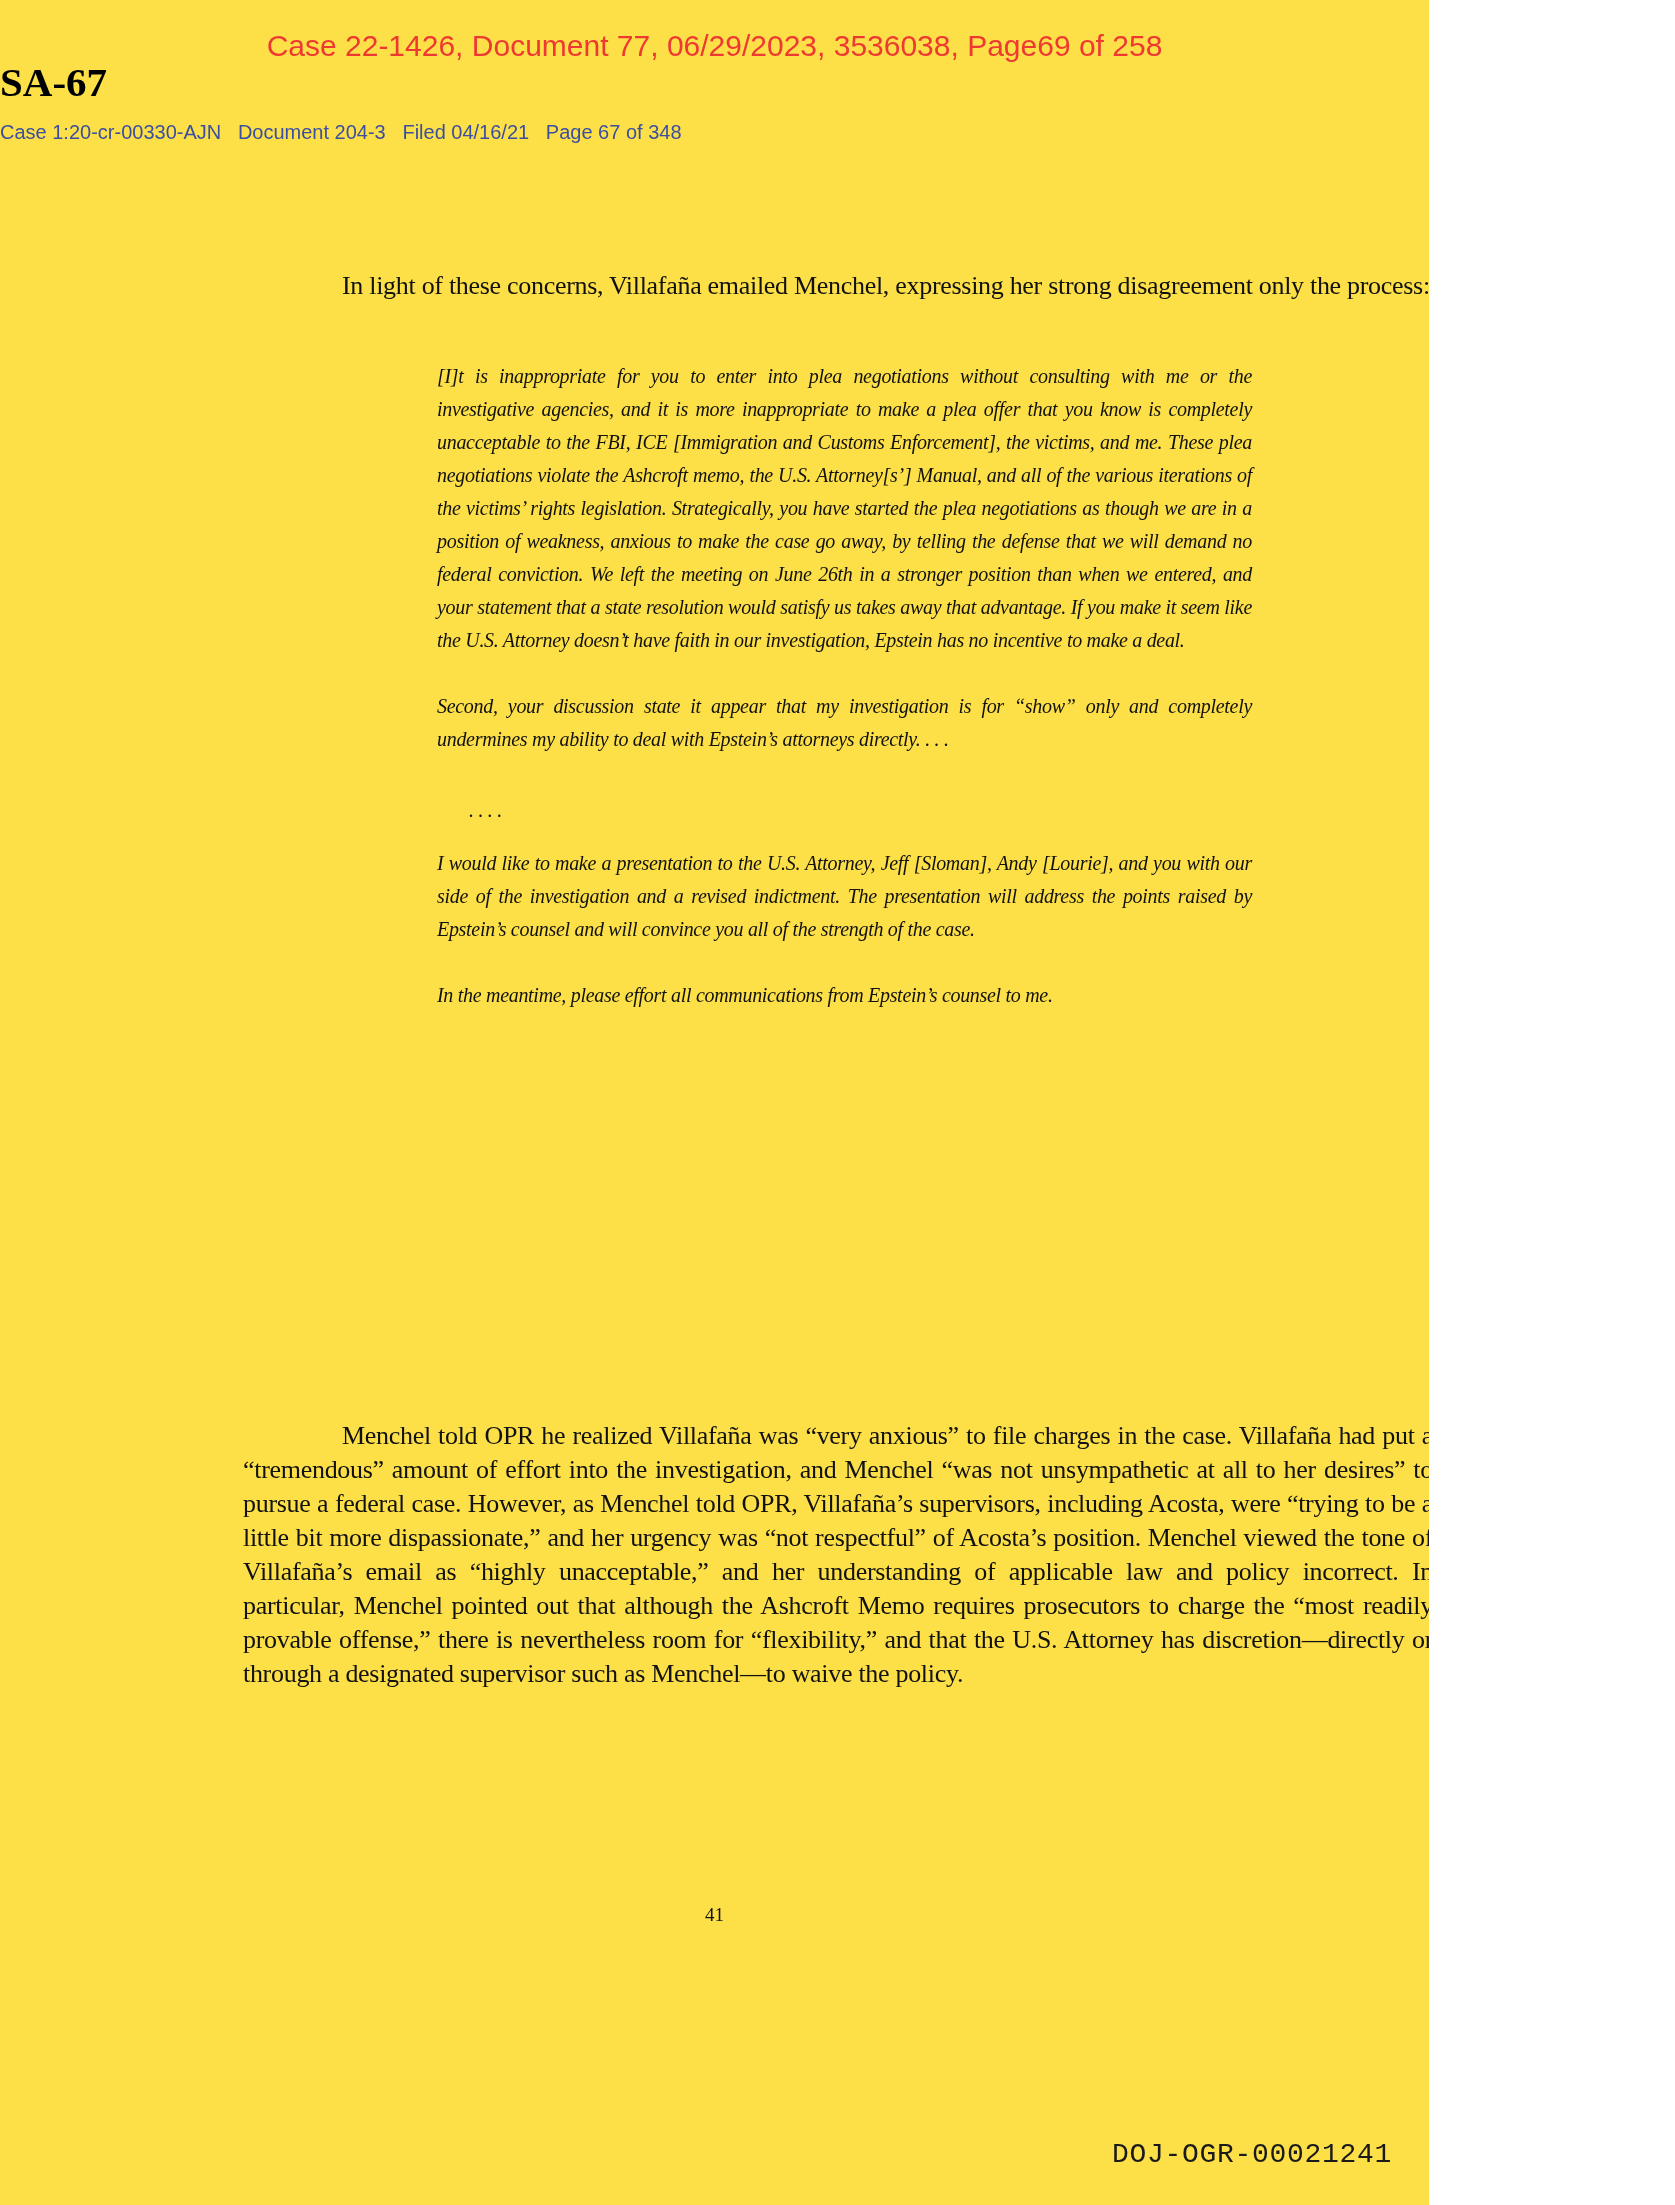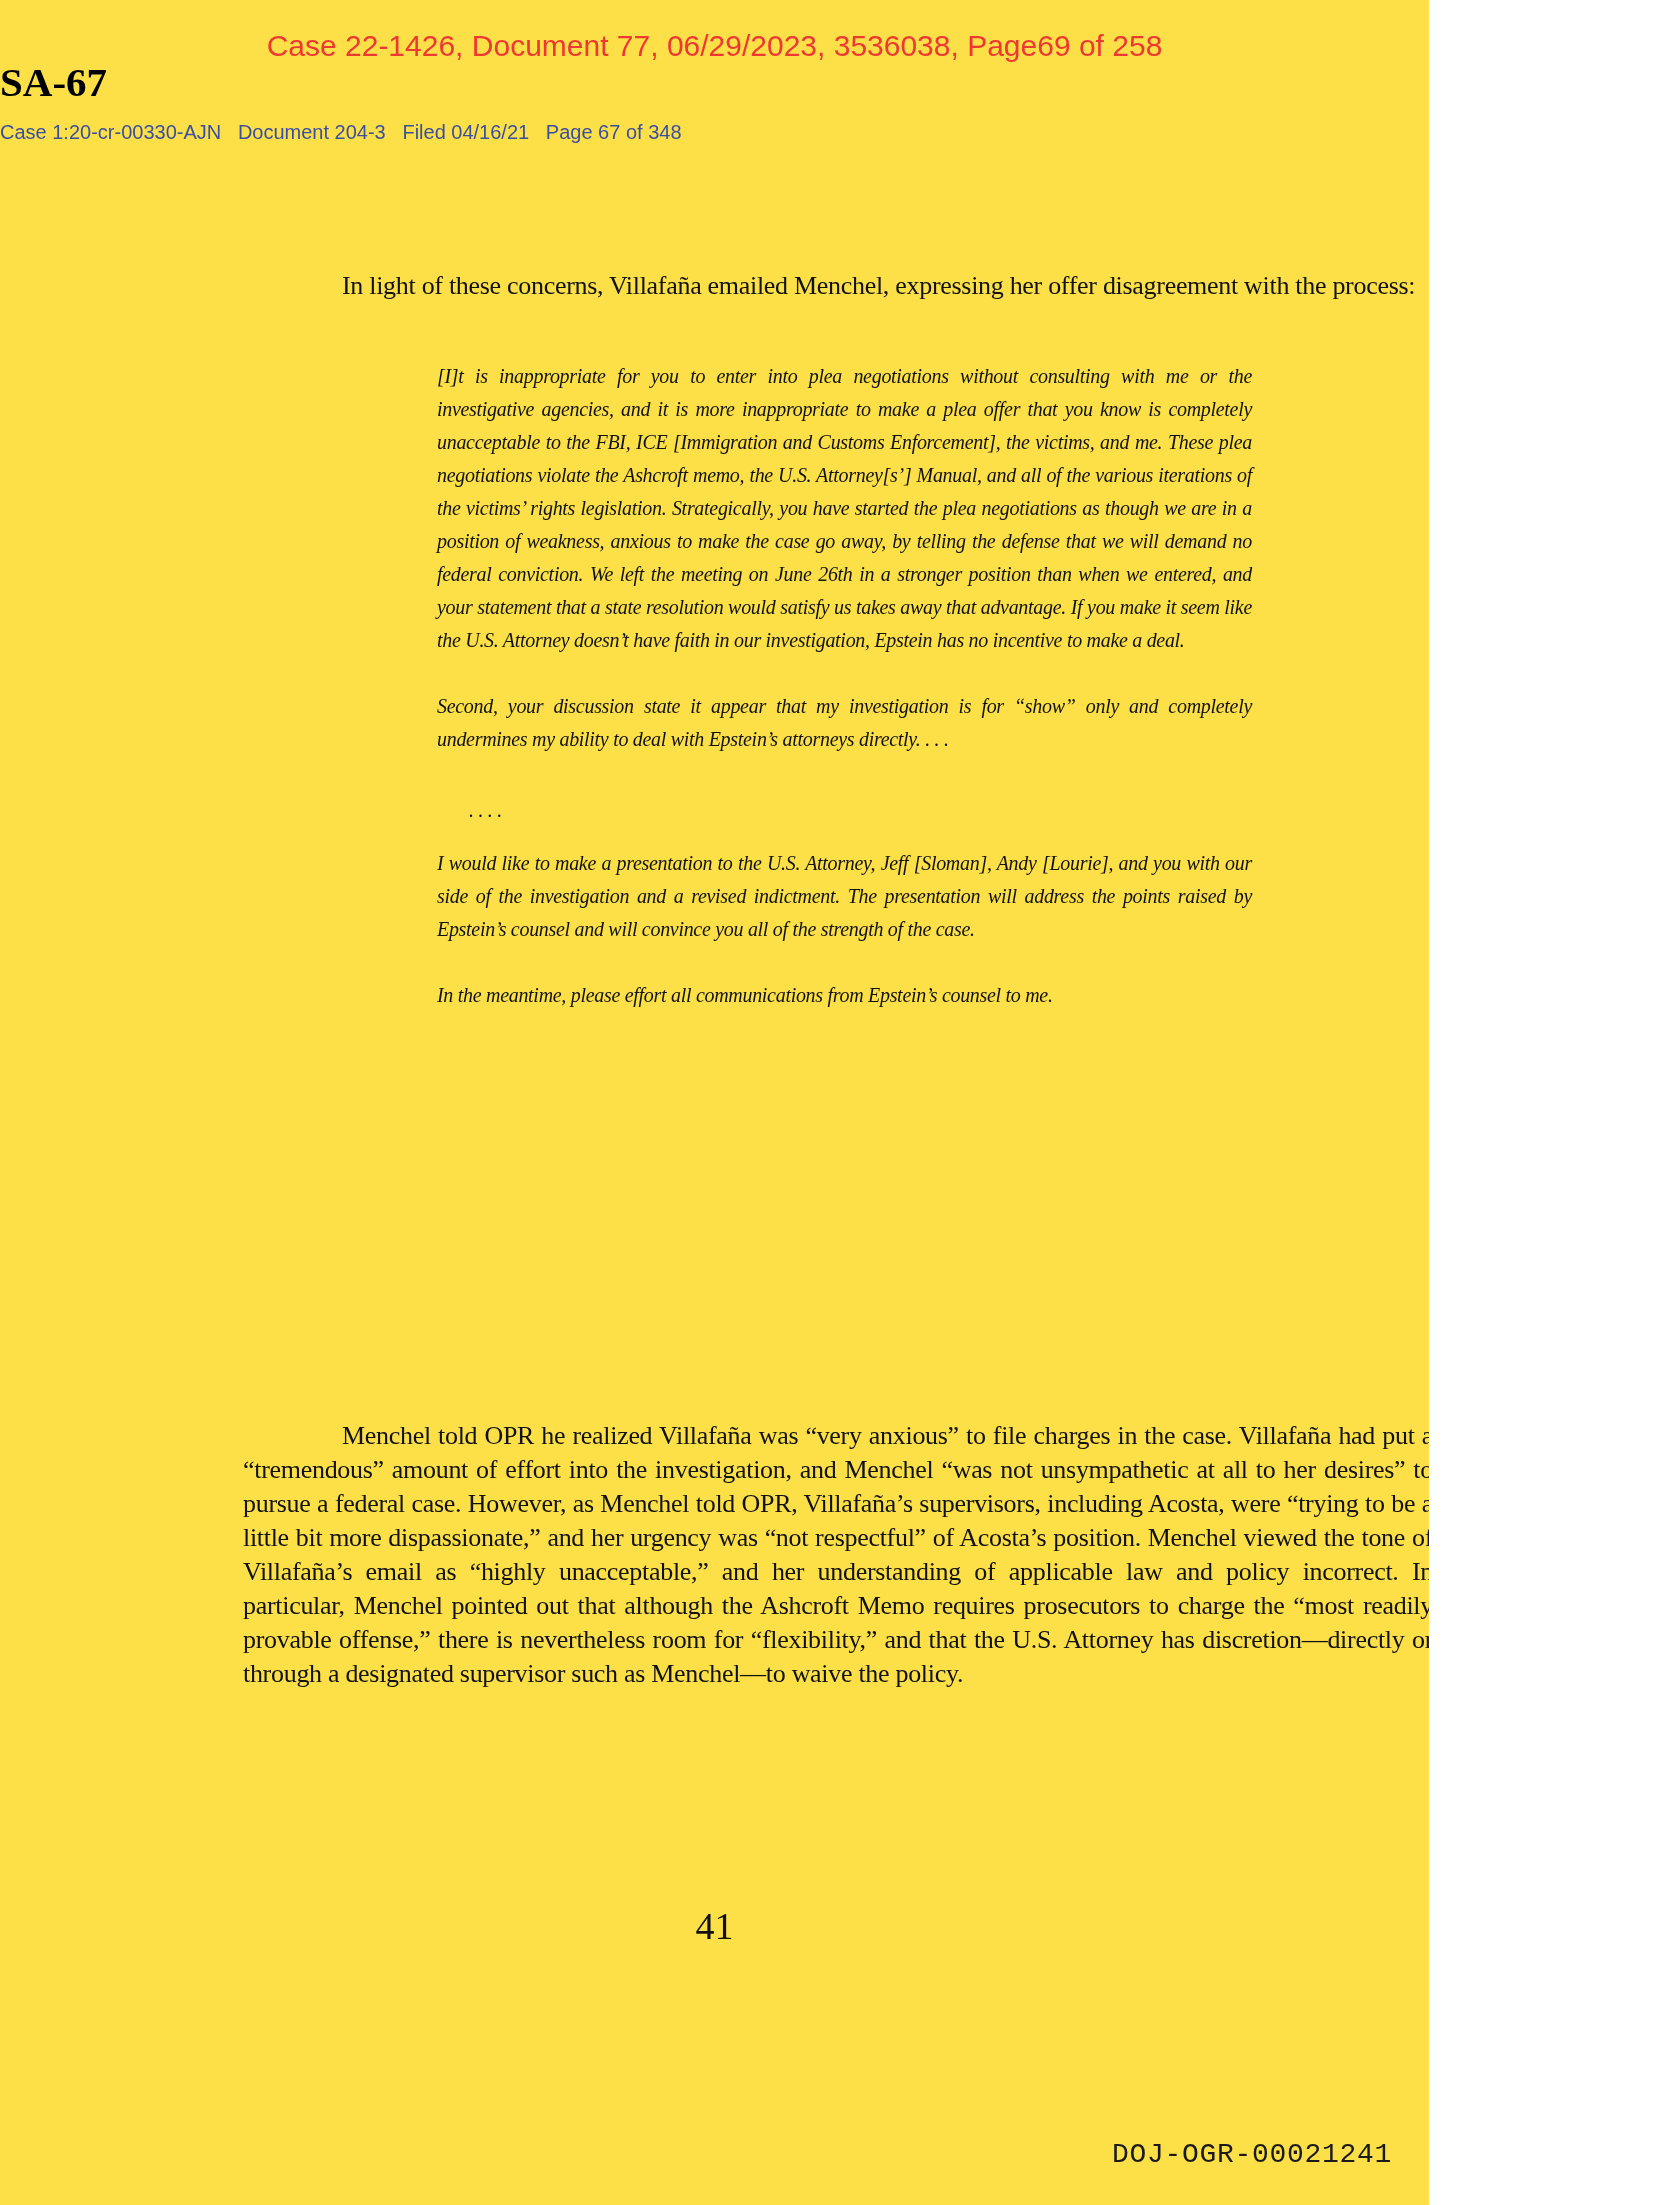--- a/index.html
+++ b/index.html
@@ -39,40 +39,40 @@
   .closing-para { top:1419px; text-indent:99px; }
   .quote-block {
     position:absolute; top:360px; left:437px; width:815px;
     font-size:20px; line-height:33px;
     text-align:justify; letter-spacing:-0.3px;font-style:italic;
   }
   .quote-block p { margin:0 0 33px 0; }
   .quote-block p.dots-line { margin:38px 0 20px 0; text-indent:32px; text-align:left; }
   .page-number {
     position:absolute; top:1904px; left:0; width:100%;
-    text-align:center; font-size:38px;
+    text-align:center; font-size:19px;
   }
   .bates-number {
     position:absolute; top:2139px; right:37px;
     font-family:"Liberation Mono", monospace;
     font-size:28px; letter-spacing:0.7px; color:#1a1a1a;
   }
 </style>
 </head>
 <body>
 
 <div class="sheet">
 
   <div class="stamp-header">Case 22-1426, Document 77, 06/29/2023, 3536038, Page69 of 258</div>
 
   <div class="appendix-label">SA-67</div>
 
   <div class="district-header">Case 1:20-cr-00330-AJN   Document 204-3   Filed 04/16/21   Page 67 of 348</div>
 
-  <p class="body-para intro-para">In light of these concerns, Villafaña emailed Menchel, expressing her offer disagreement with the process:</p>
+  <p class="body-para intro-para">In light of these concerns, Villafaña emailed Menchel, expressing her strong disagreement only the process:</p>
 
   <div class="quote-block">
     <p>[I]t is inappropriate for you to enter into plea negotiations without consulting with me or the investigative agencies, and it is more inappropriate to make a plea offer that you know is completely unacceptable to the FBI, ICE [Immigration and Customs Enforcement], the victims, and me.  These plea negotiations violate the Ashcroft memo, the U.S. Attorney[s’] Manual, and all of the various iterations of the victims’ rights legislation.  Strategically, you have started the plea negotiations as though we are in a position of weakness, anxious to make the case go away, by telling the defense that we will demand no federal conviction.  We left the meeting on June 26th in a stronger position than when we entered, and your statement that a state resolution would satisfy us takes away that advantage.  If you make it seem like the U.S. Attorney doesn’t have faith in our investigation, Epstein has no incentive to make a deal.</p>
     <p>Second, your discussion state it appear that my investigation is for “show” only and completely undermines my ability to deal with Epstein’s attorneys directly. . . .</p>
     <p class="dots-line">. . . .</p>
     <p>I would like to make a presentation to the U.S. Attorney, Jeff [Sloman], Andy [Lourie], and you with our side of the investigation and a revised indictment.  The presentation will address the points raised by Epstein’s counsel and will convince you all of the strength of the case.</p>
     <p>In the meantime, please effort all communications from Epstein’s counsel to me.</p>
   </div>
 
   <p class="body-para closing-para">Menchel told OPR he realized Villafaña was “very anxious” to file charges in the case.  Villafaña had put a “tremendous” amount of effort into the investigation, and Menchel “was not unsympathetic at all to her desires” to pursue a federal case.  However, as Menchel told OPR, Villafaña’s supervisors, including Acosta, were “trying to be a little bit more dispassionate,” and her urgency was “not respectful” of Acosta’s position.  Menchel viewed the tone of Villafaña’s email as “highly unacceptable,” and her understanding of applicable law and policy incorrect.  In particular, Menchel pointed out that although the Ashcroft Memo requires prosecutors to charge the “most readily provable offense,” there is nevertheless room for “flexibility,” and that the U.S. Attorney has discretion—directly or through a designated supervisor such as Menchel—to waive the policy.</p>

